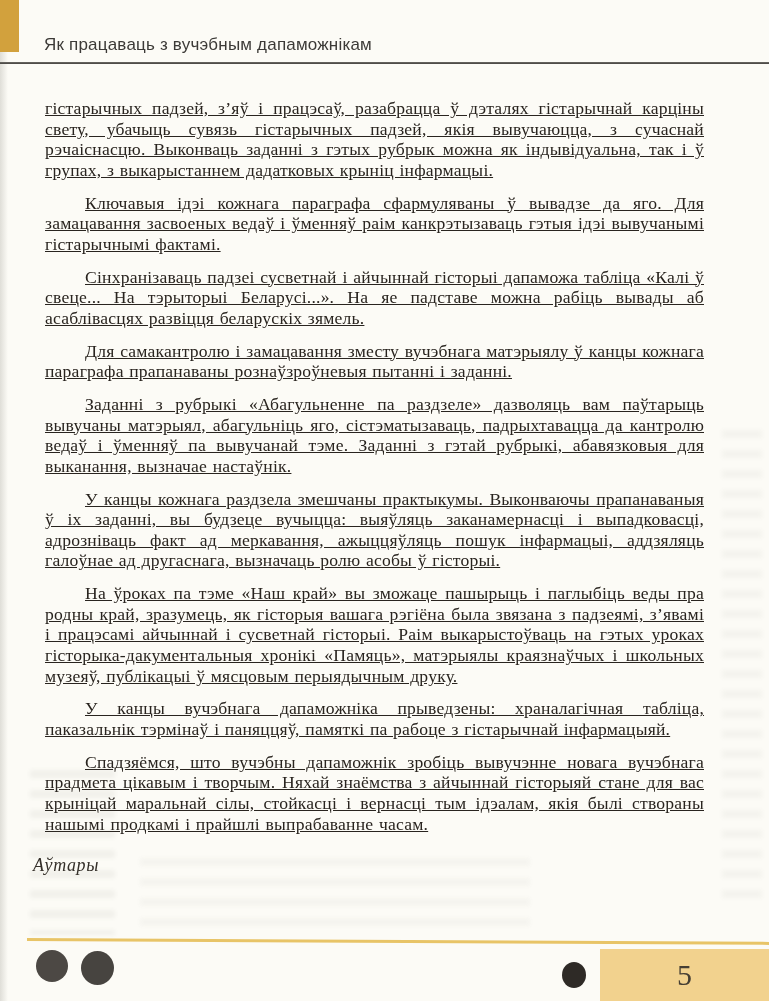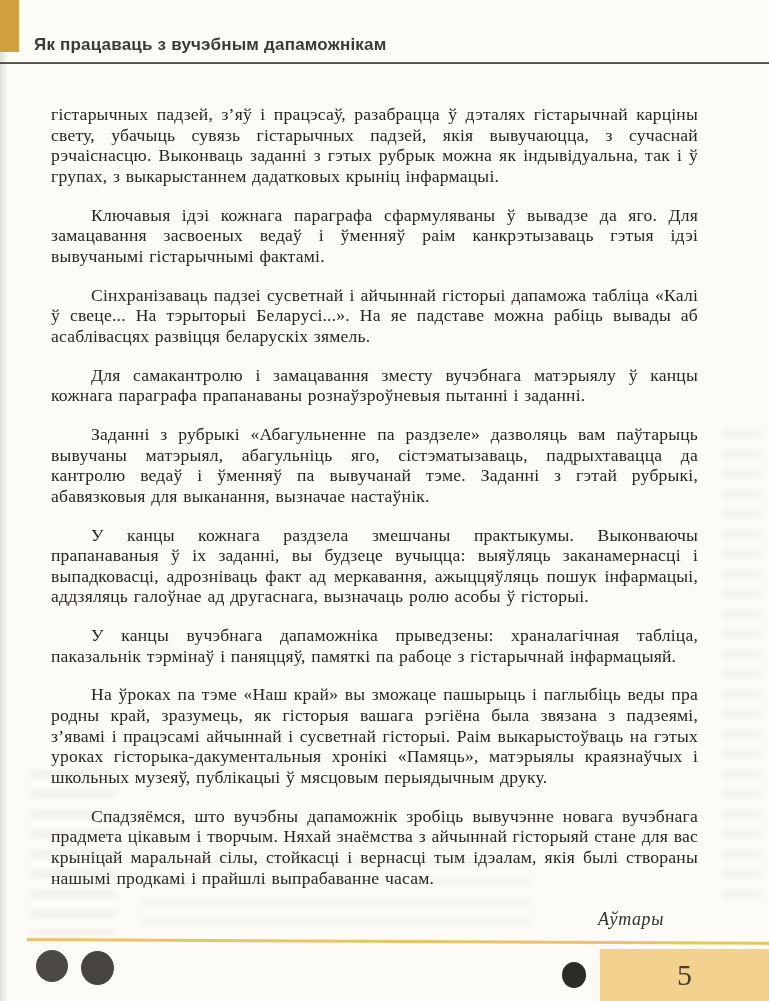--- a/index.html
+++ b/index.html
@@ -25,23 +25,23 @@
   
   .corner-block {
     position: absolute;
     left: 0; top: 0;
     width: 19px; height: 52px;
     background: var(--corner-block, #d2a13d);
   }
   
   .header-title {
     position: absolute;
-    left: 34px; top: 34px;
+    left: 44px; top: 34px;
     font-family: "Liberation Sans", sans-serif;
-    font-weight: bold;
+    font-weight: normal;
     font-size: 17px;
     line-height: 22px;
     letter-spacing: 0.2px;
     color: var(--header-text, #3c3a37);
     white-space: nowrap;
   }
   .header-rule {
     position: absolute;
     left: 0; right: 0; top: 62px;
     height: 2px;
@@ -55,27 +55,27 @@
     font-family: "Liberation Serif", serif;
     font-size: 17.6px;
     line-height: 20.65px;
     letter-spacing: 0.2px;
     word-spacing: 1px;
     color: var(--body-text, #29241f);
     text-align: justify;
     hyphens: auto;
   }
   .body-text p {
-    margin: 18px;
+    margin: 12px;
     text-indent: 40px;
+    text-decoration: underline;
   }
   .body-text p.no-indent { text-indent: 0; }
   .signature {
     margin-top: 21px;
-    text-align: right;
     padding-right: 52px;
     font-style: italic;
     font-size: 18px;
     letter-spacing: 0.6px;
     color: #35302a;
   }
   
   .ghost {
     position: absolute;
     background: repeating-linear-gradient(to bottom, #6b6b5f 0px, #6b6b5f 8px, transparent 8px, transparent 20px);
@@ -129,22 +129,22 @@
   <div class="header-title">Як працаваць з вучэбным дапаможнікам</div>
   <div class="header-rule"></div>
 
   <main class="body-text">
     <p class="no-indent">гістарычных падзей, з’яў і працэсаў, разабрацца ў дэталях гістарычнай карціны свету, убачыць сувязь гістарычных падзей, якія вывучаюцца, з сучаснай рэчаіснасцю. Выконваць заданні з гэтых рубрык можна як індывідуальна, так і ў групах, з выкарыстаннем дадатковых крыніц інфармацыі.</p>
     <p>Ключавыя ідэі кожнага параграфа сфармуляваны ў вывадзе да яго. Для замацавання засвоеных ведаў і ўменняў раім канкрэтызаваць гэтыя ідэі вывучанымі гістарычнымі фактамі.</p>
     <p>Сінхранізаваць падзеі сусветнай і айчыннай гісторыі дапаможа табліца «Калі ў свеце... На тэрыторыі Беларусі...». На яе падставе можна рабіць вывады аб асаблівасцях развіцця беларускіх зямель.</p>
     <p>Для самакантролю і замацавання зместу вучэбнага матэрыялу ў канцы кожнага параграфа прапанаваны рознаўзроўневыя пытанні і заданні.</p>
     <p>Заданні з рубрыкі «Абагульненне па раздзеле» дазволяць вам паўтарыць вывучаны матэрыял, абагульніць яго, сістэматызаваць, падрыхтавацца да кантролю ведаў і ўменняў па вывучанай тэме. Заданні з гэтай рубрыкі, абавязковыя для выканання, вызначае настаўнік.</p>
     <p>У канцы кожнага раздзела змешчаны практыкумы. Выконваючы прапанаваныя ў іх заданні, вы будзеце вучыцца: выяўляць заканамернасці і выпадковасці, адрозніваць факт ад меркавання, ажыццяўляць пошук інфармацыі, аддзяляць галоўнае ад другаснага, вызначаць ролю асобы ў гісторыі.</p>
+    <p>На ўроках па тэме «Наш край» вы зможаце пашырыць і паглыбіць веды пра родны край, зразумець, як гісторыя вашага рэгіёна была звязана з падзеямі, з’явамі і працэсамі айчыннай і сусветнай гісторыі. Раім выкарыстоўваць на гэтых уроках гісторыка-дакументальныя хронікі «Памяць», матэрыялы краязнаўчых і школьных музеяў, публікацыі ў мясцовым перыядычным друку.</p>
     <p>У канцы вучэбнага дапаможніка прыведзены: храналагічная табліца, паказальнік тэрмінаў і паняццяў, памяткі па рабоце з гістарычнай інфармацыяй.</p>
-    <p>На ўроках па тэме «Наш край» вы зможаце пашырыць і паглыбіць веды пра родны край, зразумець, як гісторыя вашага рэгіёна была звязана з падзеямі, з’явамі і працэсамі айчыннай і сусветнай гісторыі. Раім выкарыстоўваць на гэтых уроках гісторыка-дакументальныя хронікі «Памяць», матэрыялы краязнаўчых і школьных музеяў, публікацыі ў мясцовым перыядычным друку.</p>
     <p>Спадзяёмся, што вучэбны дапаможнік зробіць вывучэнне новага вучэбнага прадмета цікавым і творчым. Няхай знаёмства з айчыннай гісторыяй стане для вас крыніцай маральнай сілы, стойкасці і вернасці тым ідэалам, якія былі створаны нашымі продкамі і прайшлі выпрабаванне часам.</p>
     <div class="signature">Аўтары</div>
   </main>
 
   <div class="ghost ghost-1"></div>
   <div class="ghost ghost-2"></div>
   <div class="ghost ghost-3"></div>
 
   <div class="footer-line"></div>
   <div class="hole hole-1"></div>

